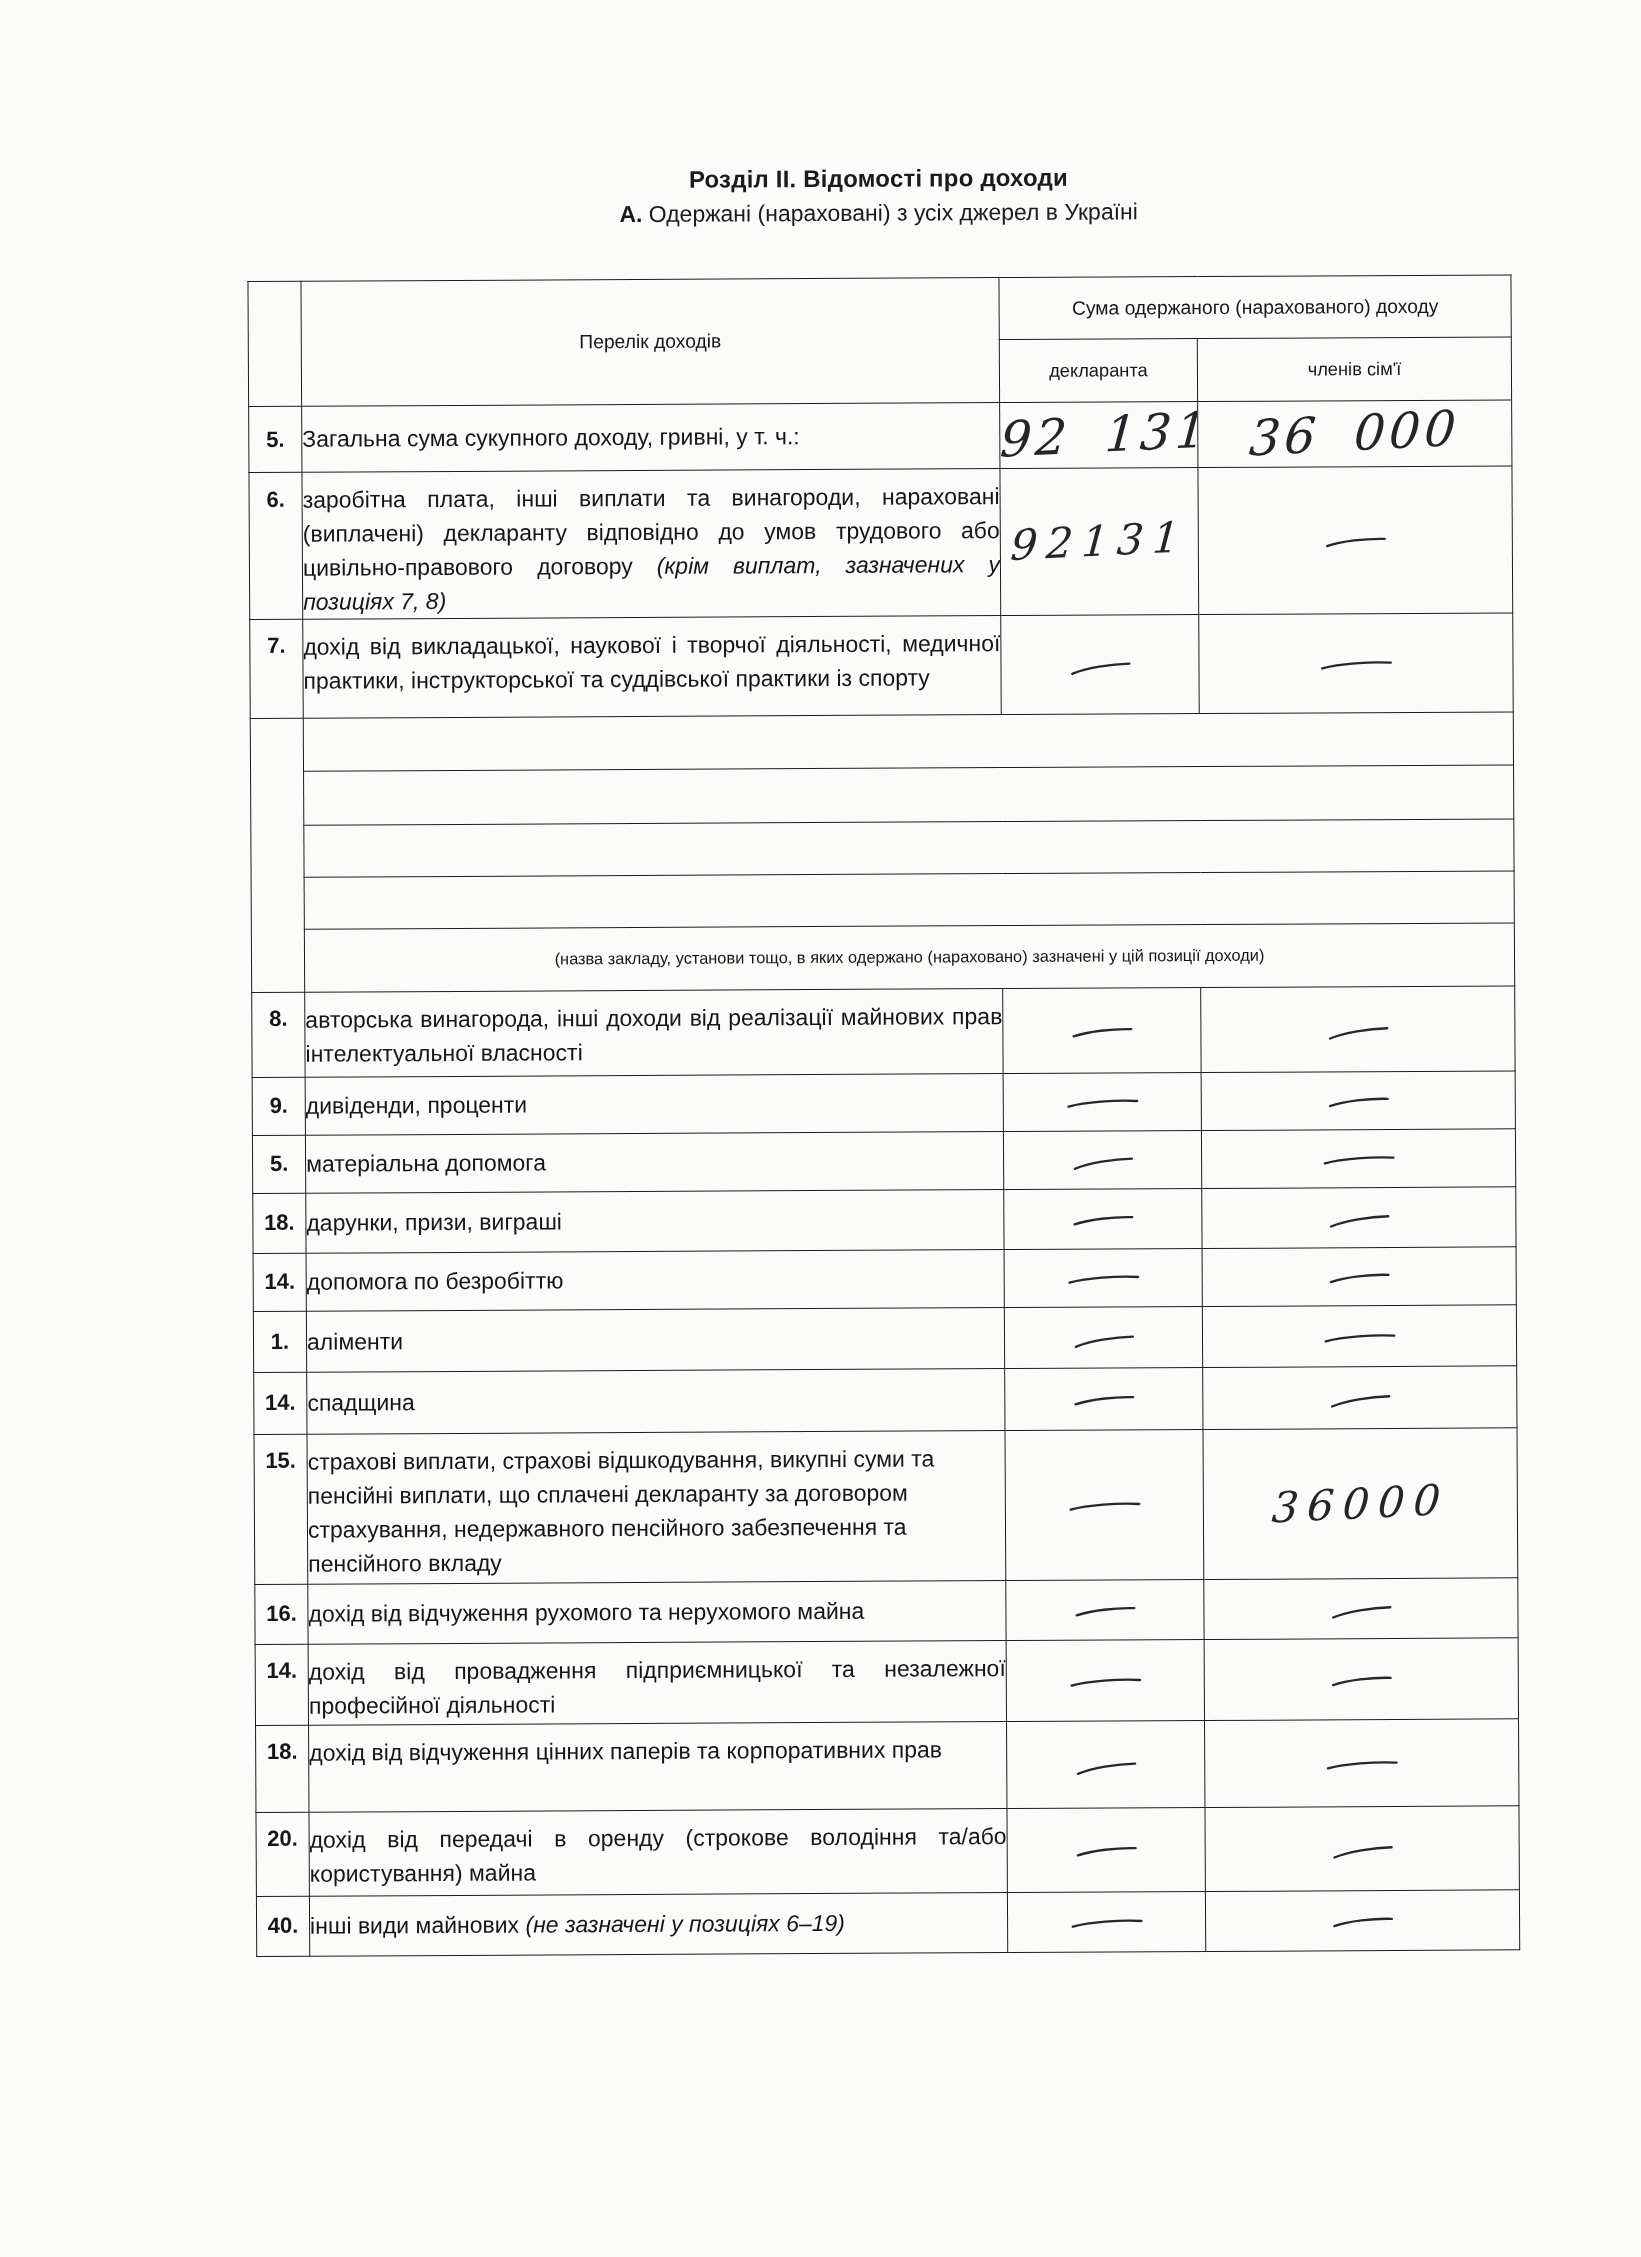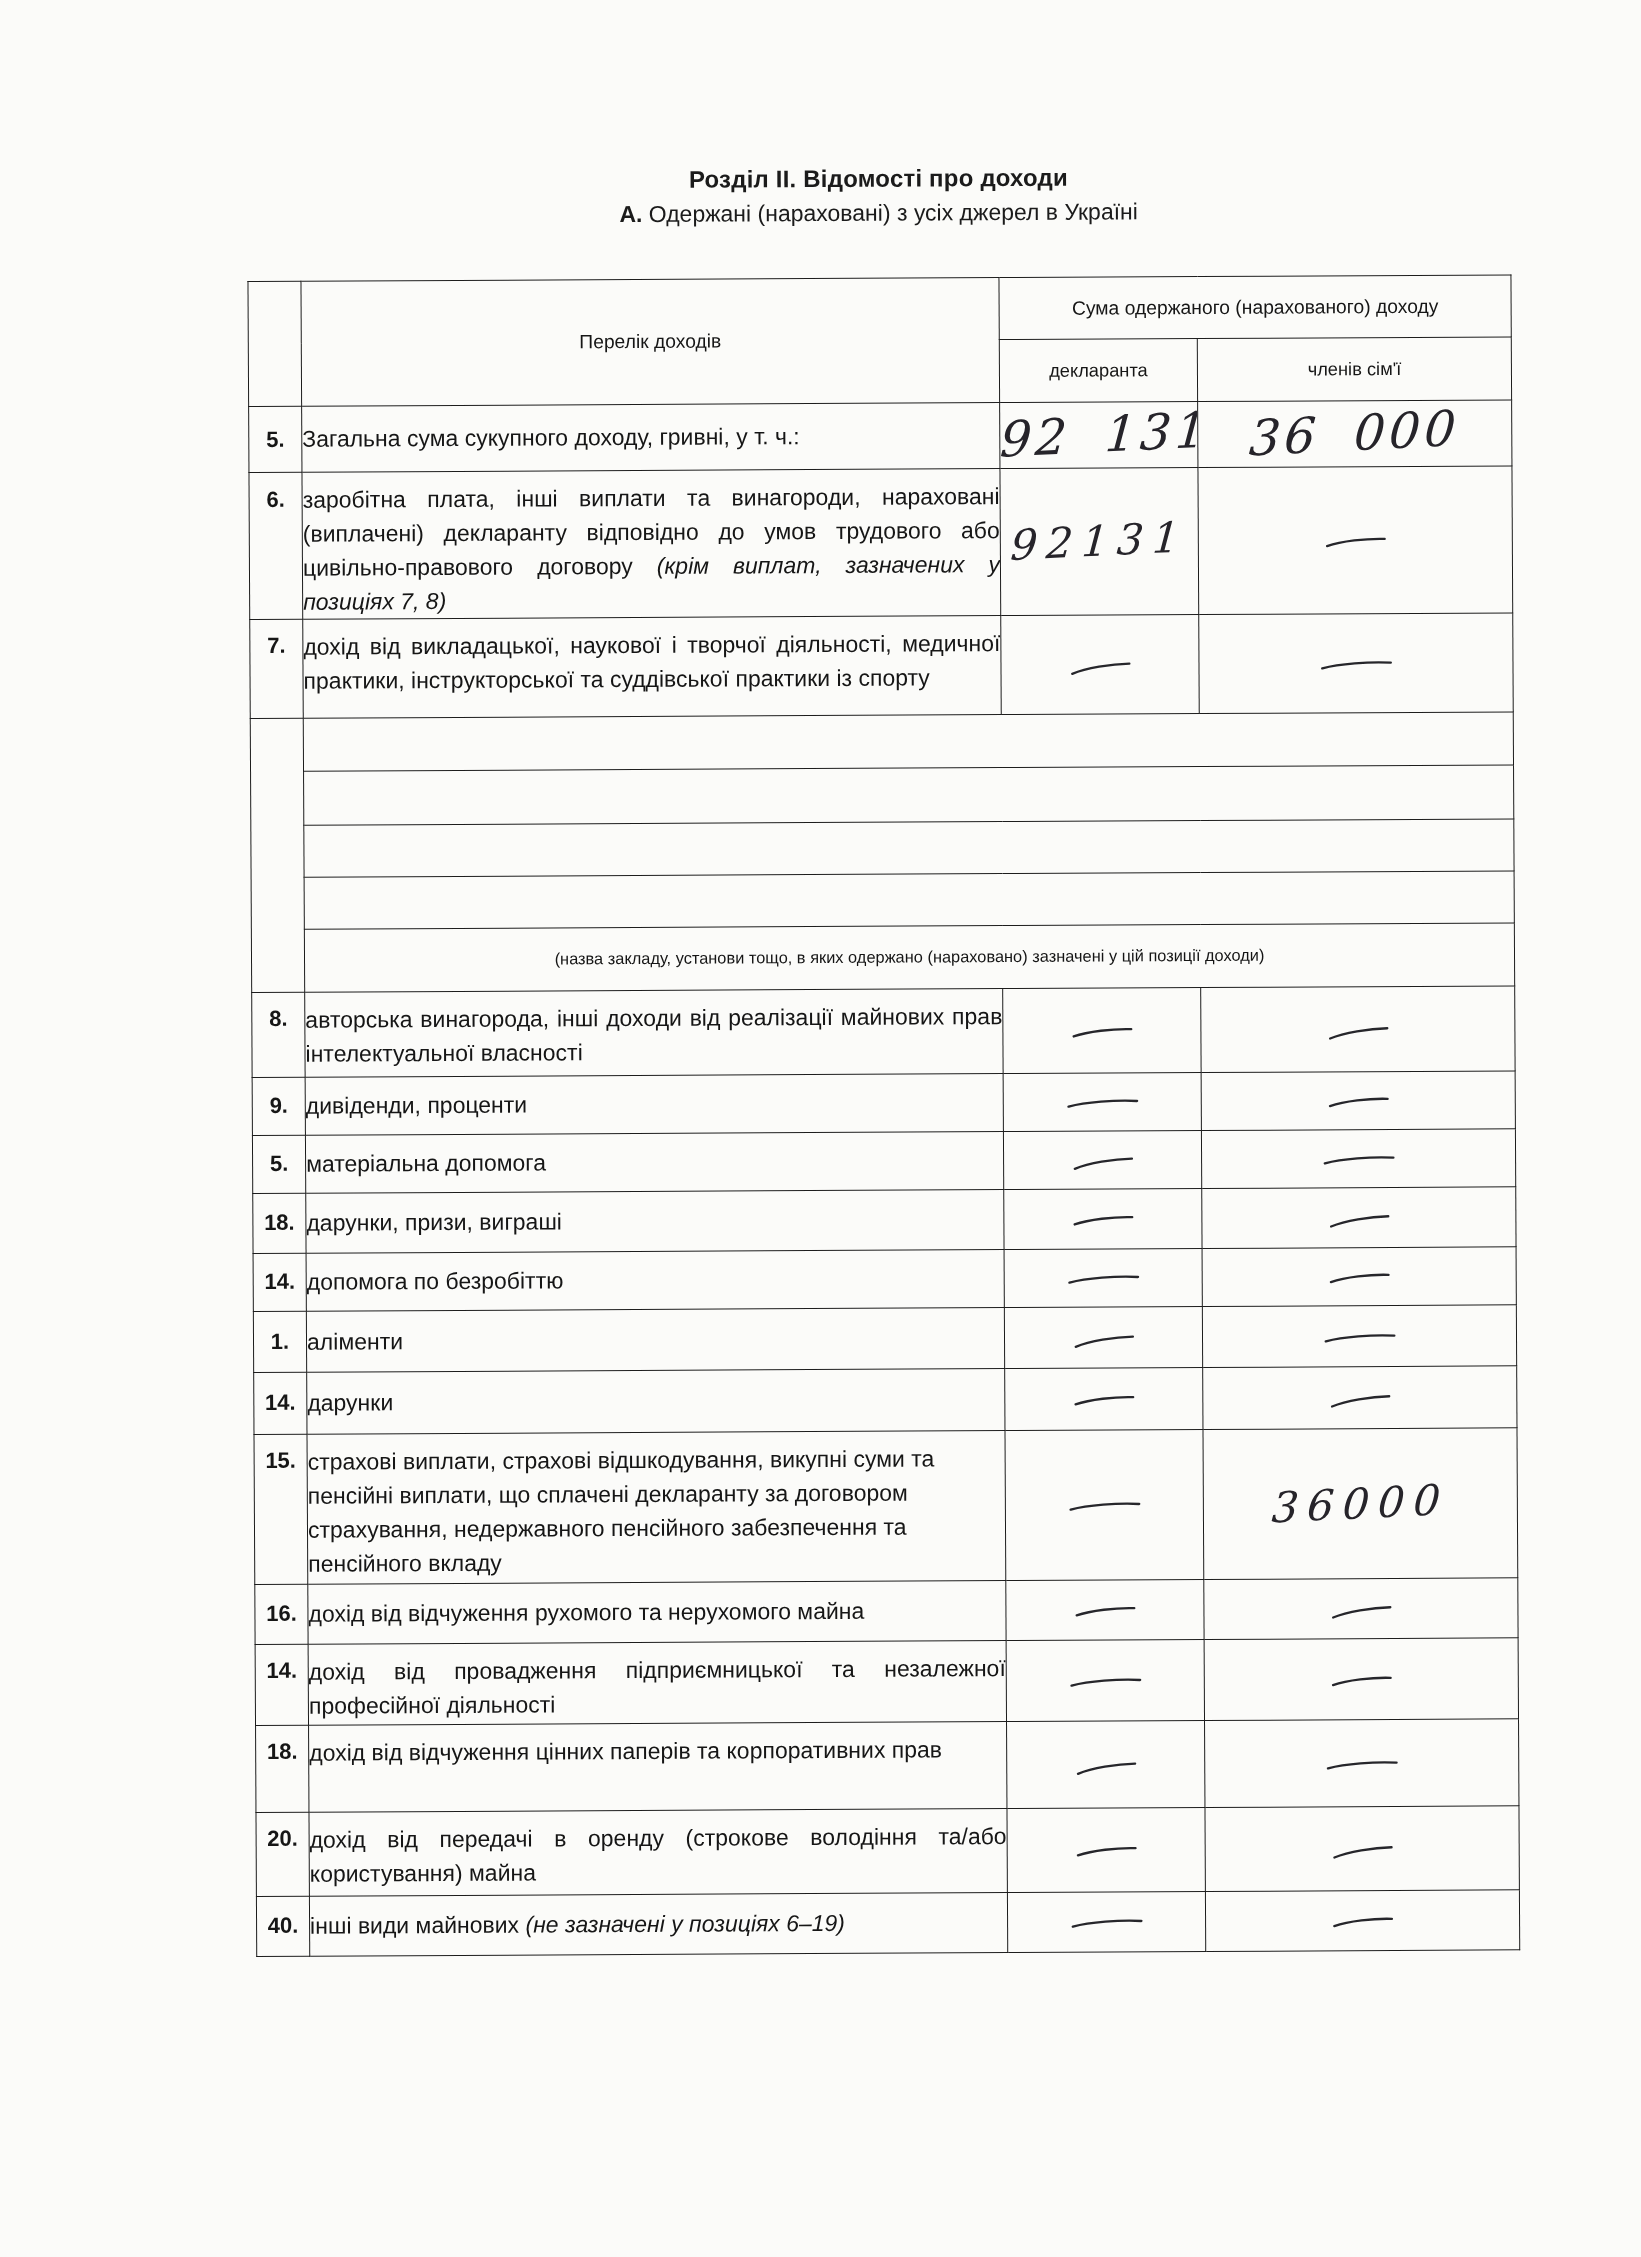--- a/index.html
+++ b/index.html
@@ -200,21 +200,21 @@
               <td class="desc"><span>аліменти</span></td>
               <td class="val"><span class="dashwrap d1"><svg class="dash" width="64" height="11.6" viewBox="0 0 66 12">
                     <path d="M3 8 C 18 4, 44 3, 63 5" fill="none" stroke="#26262b" stroke-width="2.4" stroke-linecap="round"></path>
                   </svg></span></td>
               <td class="val"><span class="dashwrap d2"><svg class="dash" width="64" height="11.6" viewBox="0 0 66 12">
                     <path d="M3 8 C 18 4, 44 3, 63 5" fill="none" stroke="#26262b" stroke-width="2.4" stroke-linecap="round"></path>
                   </svg></span></td>
             </tr>
             <tr style="height: 62px;">
               <td class="num">14.</td>
-              <td class="desc"><span>дарунки</span></td>
+              <td class="desc"><span>спадщина</span></td>
               <td class="val"><span class="dashwrap d0"><svg class="dash" width="64" height="11.6" viewBox="0 0 66 12">
                     <path d="M3 8 C 18 4, 44 3, 63 5" fill="none" stroke="#26262b" stroke-width="2.4" stroke-linecap="round"></path>
                   </svg></span></td>
               <td class="val"><span class="dashwrap d1"><svg class="dash" width="64" height="11.6" viewBox="0 0 66 12">
                     <path d="M3 8 C 18 4, 44 3, 63 5" fill="none" stroke="#26262b" stroke-width="2.4" stroke-linecap="round"></path>
                   </svg></span></td>
             </tr>
             <tr class="multi" style="height: 150px;">
               <td class="num">15.</td>
               <td class="desc"><span>страхові виплати, страхові відшкодування, викупні суми та пенсійні виплати, що сплачені декларанту за договором страхування, недержавного пенсійного забезпечення та пенсійного вкладу</span></td>

